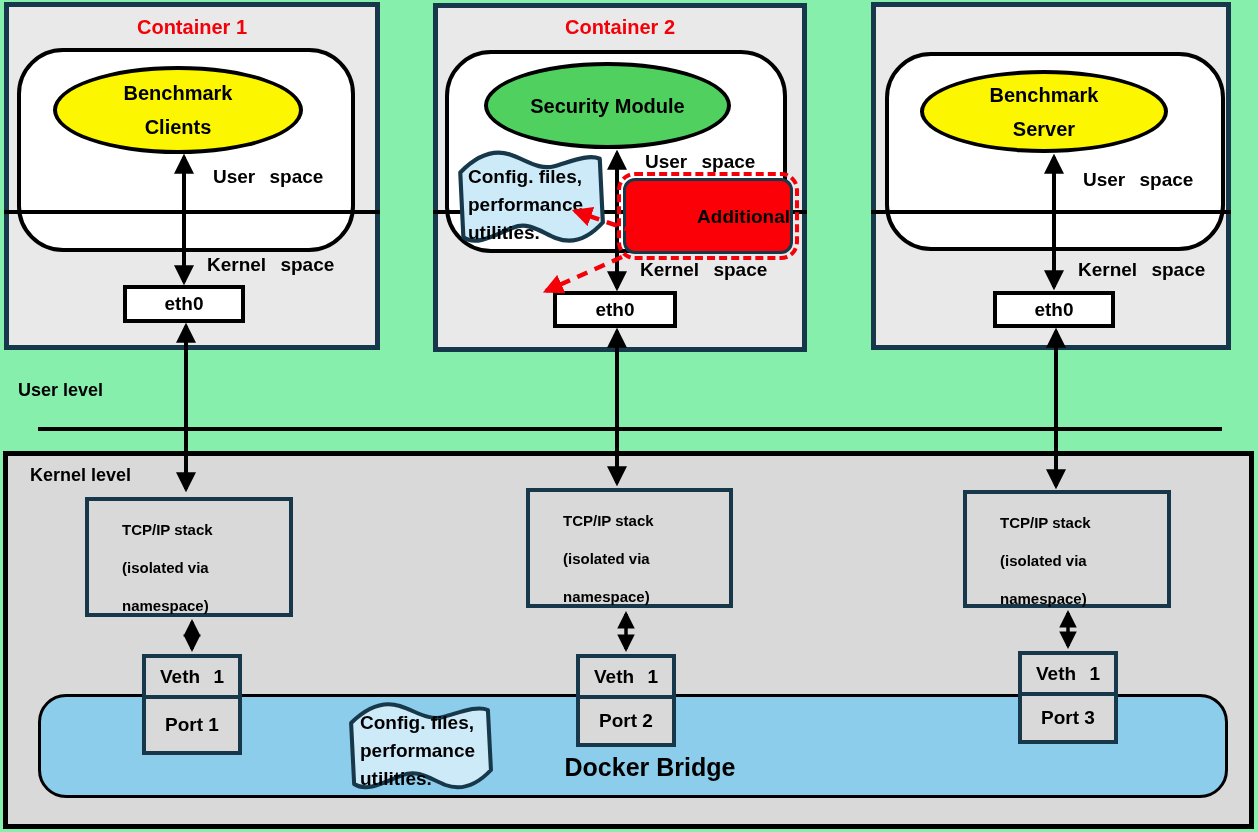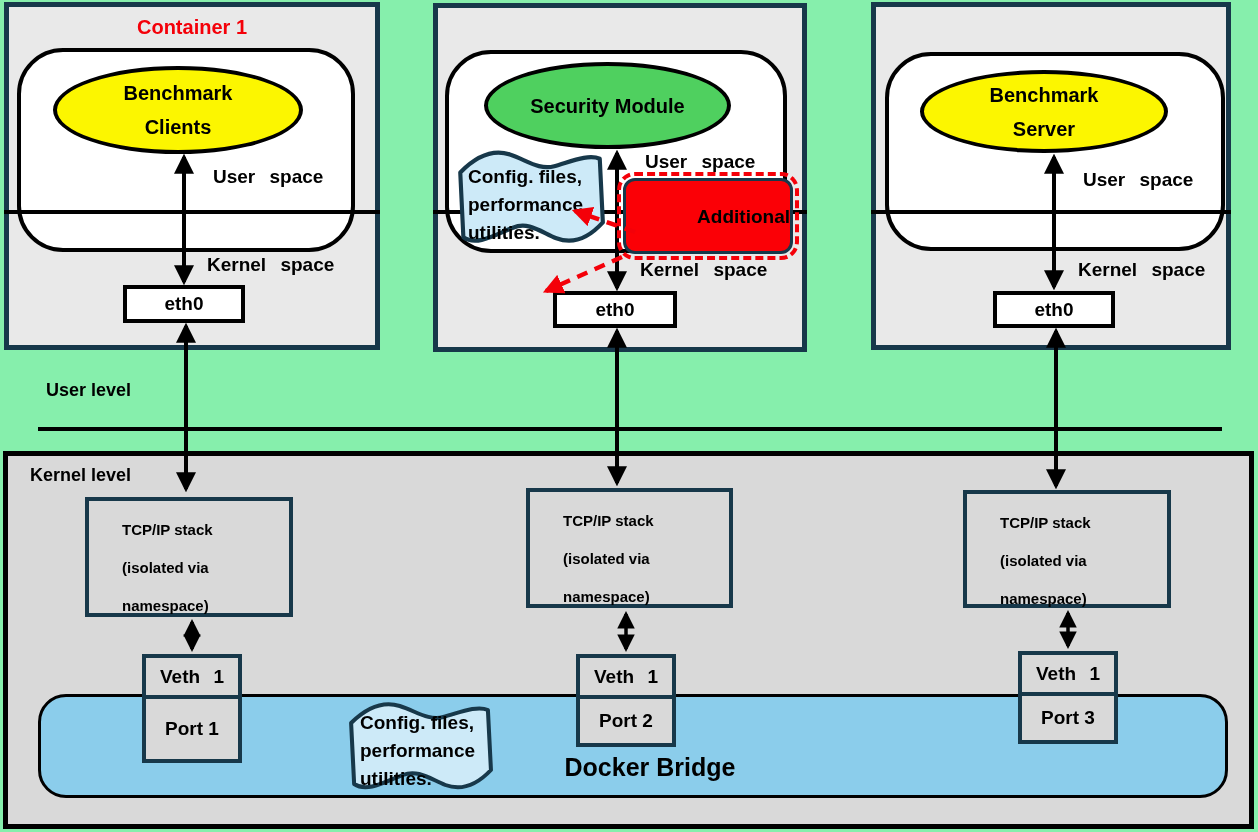--- a/index.html
+++ b/index.html
@@ -60,20 +60,21 @@
   <div class="hline" style="left:4px;top:210px;width:376px;"></div>
   <div class="ellipse" style="left:53px;top:66px;width:250px;height:88px;background:var(--yellow);">
     <span>Benchmark</span>
     <span>Clients</span>
   </div>
   <div class="space-label" style="left:213px;top:166px;">User space</div>
   <div class="space-label" style="left:207px;top:254px;">Kernel space</div>
   <div class="eth" style="left:123px;top:285px;width:122px;height:38px;">eth0</div>
 
   <div class="container" style="left:433px;top:3px;width:374px;height:349px;"></div>
+  <div class="c-title" style="left:433px;top:16px;width:374px;">Container 2</div>
   <div class="inner-rect" style="left:445px;top:50px;width:342px;height:203px;"></div>
   <div class="hline" style="left:433px;top:210px;width:374px;"></div>
   <div class="ellipse" style="left:484px;top:62px;width:247px;height:87px;background:var(--green);">
     <span>Security Module</span>
   </div>
   <div class="space-label" style="left:645px;top:151px;">User space</div>
   <div class="space-label" style="left:640px;top:259px;">Kernel space</div>
   <div class="eth" style="left:553px;top:291px;width:124px;height:37px;">eth0</div>
 
   <svg class="note-svg" style="left:452px;top:145px;" width="155" height="106" viewBox="0 0 150 100" preserveAspectRatio="none">
@@ -95,21 +96,21 @@
   <div class="inner-rect" style="left:885px;top:52px;width:340px;height:199px;"></div>
   <div class="hline" style="left:871px;top:210px;width:360px;"></div>
   <div class="ellipse" style="left:920px;top:70px;width:248px;height:83px;background:var(--yellow);">
     <span>Benchmark</span>
     <span>Server</span>
   </div>
   <div class="space-label" style="left:1083px;top:169px;">User space</div>
   <div class="space-label" style="left:1078px;top:259px;">Kernel space</div>
   <div class="eth" style="left:993px;top:291px;width:122px;height:37px;">eth0</div>
 
-  <div class="lvl-label" style="left:46px;top:380px;">User level</div>
+  <div class="lvl-label" style="left:18px;top:380px;">User level</div>
   <div class="divider"></div>
   <div class="kernel-box"></div>
   <div class="lvl-label" style="left:30px;top:465px;">Kernel level</div>
 
   <div class="bridge"></div>
   <div class="bridge-label">Docker Bridge</div>
 
   <div class="tcp" style="left:85px;top:497px;width:208px;height:120px;">
     <div>TCP/IP stack</div>
     <div>(isolated via</div>
@@ -120,21 +121,21 @@
     <div>(isolated via</div>
     <div>namespace)</div>
   </div>
   <div class="tcp" style="left:963px;top:490px;width:208px;height:118px;">
     <div>TCP/IP stack</div>
     <div>(isolated via</div>
     <div>namespace)</div>
   </div>
 
   <div class="veth" style="left:142px;top:654px;width:100px;height:45px;">Veth 1</div>
-  <div class="port" style="left:142px;top:695px;width:100px;height:68px;">Port 1</div>
+  <div class="port" style="left:142px;top:695px;width:100px;height:60px;">Port 1</div>
   <div class="veth" style="left:576px;top:654px;width:100px;height:45px;">Veth 1</div>
   <div class="port" style="left:576px;top:695px;width:100px;height:52px;">Port 2</div>
   <div class="veth" style="left:1018px;top:651px;width:100px;height:45px;">Veth 1</div>
   <div class="port" style="left:1018px;top:692px;width:100px;height:52px;">Port 3</div>
 
   <svg class="note-svg" style="left:343px;top:697px;" width="152" height="100" viewBox="0 0 150 100" preserveAspectRatio="none">
     <path d="M8,26 C24,10 40,4 56,9 C72,14 84,24 99,20 C114,16 132,8 143,13 L146,73 C132,88 117,94 101,88 C86,82 74,72 59,78 C43,84 24,96 11,87 Z" style="fill:var(--note-blue);stroke:var(--navy);stroke-width:4;stroke-linejoin:round;"></path>
   </svg>
   <div class="note-text" style="left:360px;top:709px;">
     <span>Config. files,</span>

